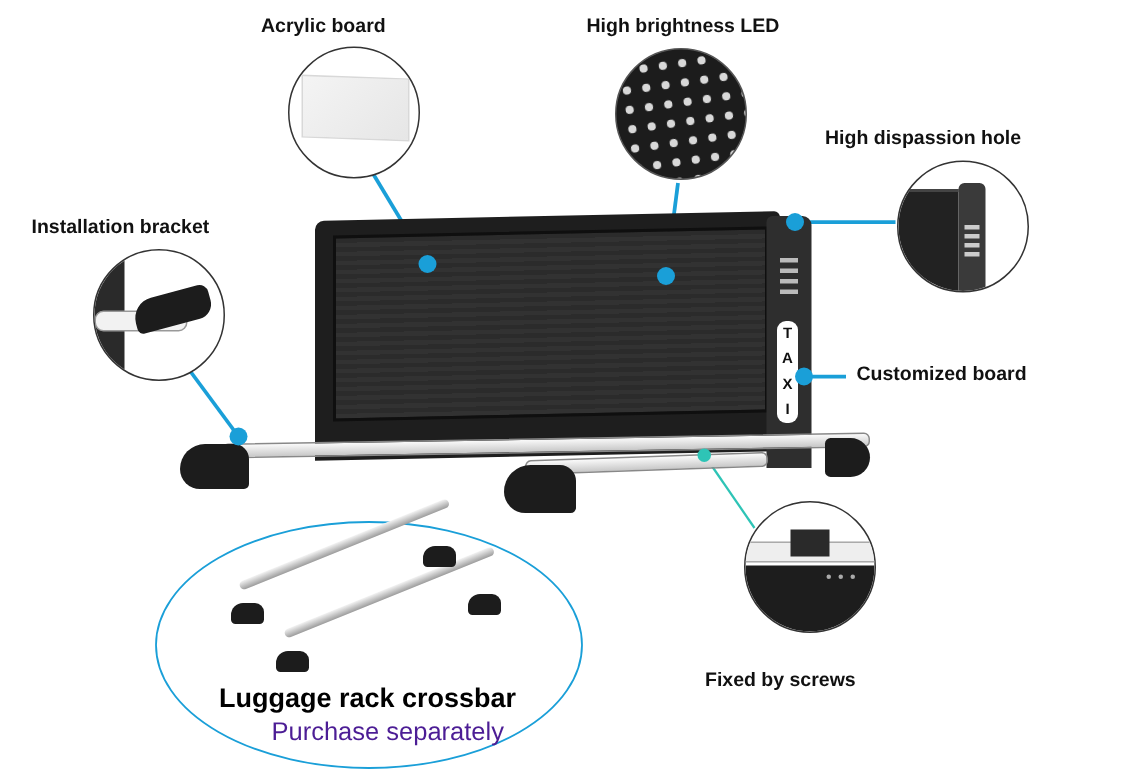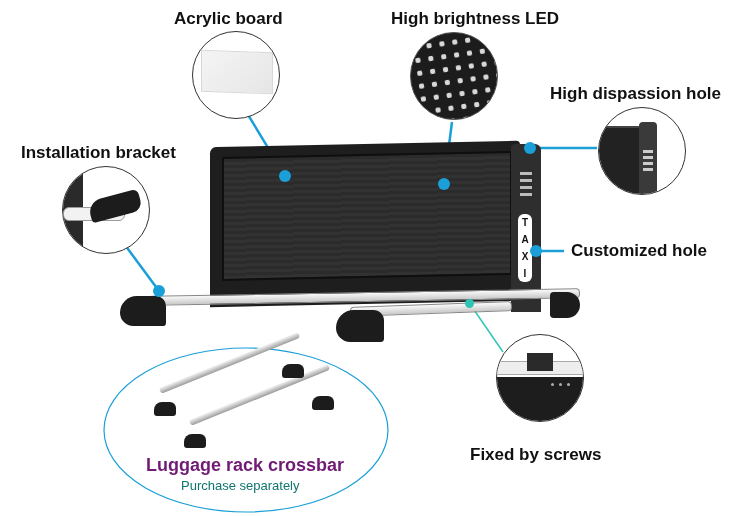--- a/index.html
+++ b/index.html
@@ -1,42 +1,42 @@
 <!DOCTYPE html>
 <html><head>
 <meta charset="utf-8">
 <style>
   html, body { margin:0; padding:0; background:#ffffff; }
   body { width:750px; height:516px; position:relative; overflow:hidden; font-family:"Liberation Sans", sans-serif; }
-  .label { position:absolute; font-weight:bold; font-size:17px; color:#111111; white-space:nowrap; }
+  .label { position:absolute; font-weight:bold; font-size:13px; color:#111111; white-space:nowrap; }
   .bubble { position:absolute; border:1px solid #333; border-radius:50%; overflow:hidden; background:#f6f6f6; }
   .dot { position:absolute; width:12px; height:12px; border-radius:50%; background:#1a9fd8; }
   svg.lines { position:absolute; left:0; top:0; }
-  .sub { position:absolute; font-size:13px; color:#0f766e; white-space:nowrap; }
-  .red { position:absolute; font-weight:bold; font-size:18px; color:#701a75; white-space:nowrap; }
+  .sub { position:absolute; font-size:17px; color:#4c1d95; white-space:nowrap; }
+  .red { position:absolute; font-weight:bold; font-size:18px; color:#000000; white-space:nowrap; }
 </style>
 </head>
 <body>
 
 <svg class="lines" width="750" height="516">
   <line x1="285" y1="176" x2="247" y2="113" stroke="#1a9fd8" stroke-width="2.5"></line>
   <line x1="444" y1="184" x2="452" y2="122" stroke="#1a9fd8" stroke-width="2.5"></line>
   <line x1="530" y1="148" x2="597" y2="148" stroke="#1a9fd8" stroke-width="2.5"></line>
   <line x1="536" y1="251" x2="564" y2="251" stroke="#1a9fd8" stroke-width="2.5"></line>
   <line x1="159" y1="291" x2="125" y2="245" stroke="#1a9fd8" stroke-width="2.5"></line>
   <line x1="470" y1="304" x2="503" y2="352" stroke="#2ec4b6" stroke-width="1.5"></line>
 
   <ellipse cx="246" cy="430" rx="142" ry="82" fill="none" stroke="#1a9fd8" stroke-width="1.2"></ellipse>
 </svg>
 
 <div class="label" style="left:174px;top:9px;">Acrylic board</div>
 <div class="label" style="left:361px;top:9px;margin-left:30px;">High brightness LED</div>
 <div class="label" style="left:550px;top:84px;">High dispassion hole</div>
 <div class="label" style="left:21px;top:143px;">Installation bracket</div>
-<div class="label" style="left:571px;top:241px;">Customized hole</div>
+<div class="label" style="left:571px;top:241px;">Customized board</div>
 <div class="label" style="left:470px;top:445px;">Fixed by screws</div>
 
 <div class="bubble" style="left:192px;top:31px;width:86px;height:86px;background:#fff;">
   <div style="position:absolute;left:8px;top:19px;width:70px;height:40px;background:linear-gradient(135deg,#f4f4f4,#e6e6e6);border:1px solid #d8d8d8;transform:skewY(2deg);"></div>
 </div>
 
 <div class="bubble" style="left:410px;top:32px;width:86px;height:86px;background:#1c1c1c;border-color:#555;">
   <div style="position:absolute;inset:0;background-image:radial-gradient(circle,#d8d8d8 2.6px,transparent 3px);background-size:13px 13px;background-position:3px 3px;transform:rotate(-8deg);"></div>
 </div>
 

